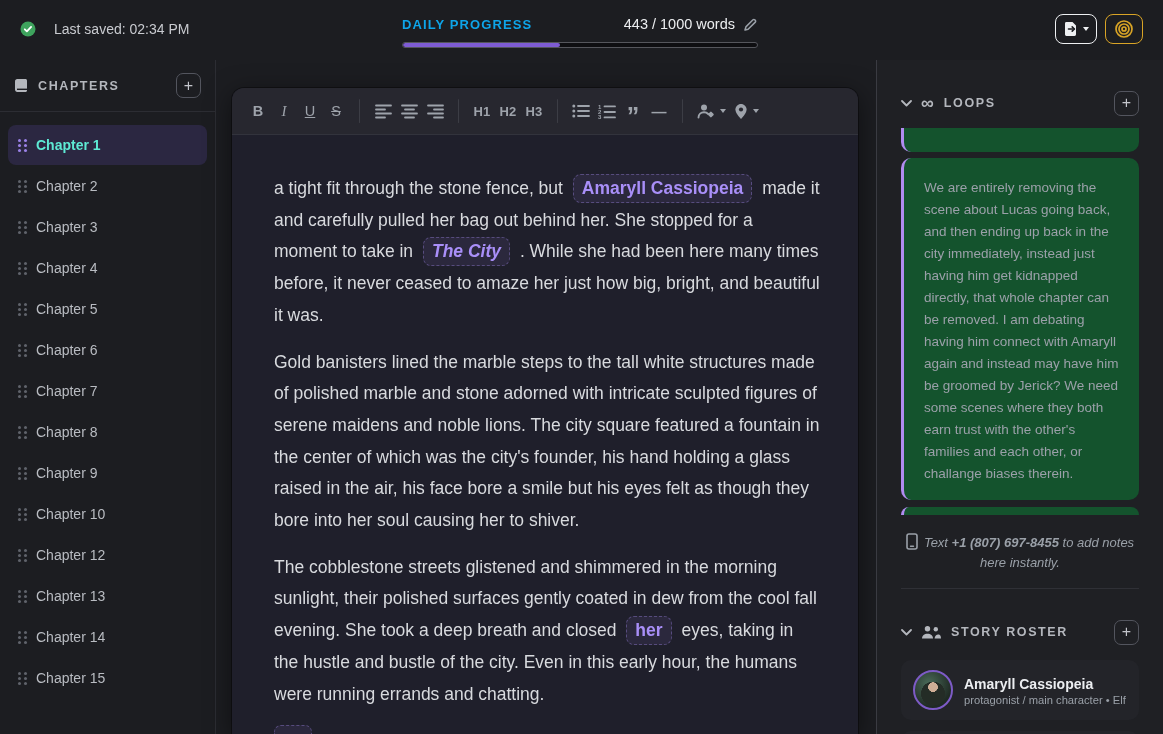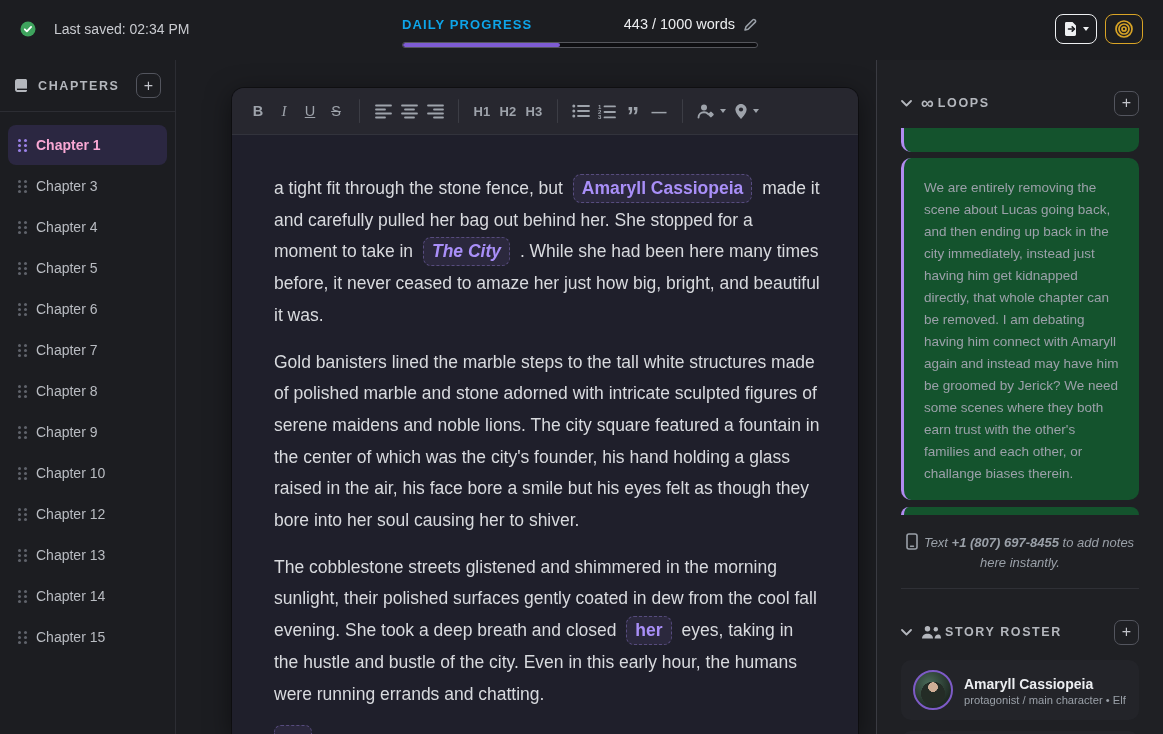--- a/index.html
+++ b/index.html
@@ -21,31 +21,31 @@
                     border:1px solid #55565c; overflow:hidden; }
   .progress-fill { height:100%; background:#7e5cd4; border-radius:3px; }
   .topbar-actions { position:absolute; right:20px; top:14px; display:flex; gap:8px; }
   .tb-btn { height:30px; border-radius:8px; background:transparent; display:flex;
             align-items:center; justify-content:center; gap:5px; cursor:pointer; }
   .tb-btn.export { width:42px; border:1px solid #eef0f2; color:#eef0f2; }
   .tb-btn.goal { width:38px; border:1px solid #d9a426; }
   .caret { width:0; height:0; border-left:3.5px solid transparent; border-right:3.5px solid transparent;
            border-top:4.5px solid currentColor; }
   
-  .left-panel { position:absolute; left:0; top:60px; width:176px; bottom:0;
+  .left-panel { position:absolute; left:0; top:60px; width:216px; bottom:0;
                 border-right:1px solid #2c2d33; }
   .left-header { height:52px; display:flex; align-items:center; padding:0 14px;
                  border-bottom:1px solid #2c2d33; }
   .left-title { margin-left:10px; font-size:12.5px; font-weight:bold; letter-spacing:1.6px; color:#b4b7bd; flex:1; }
   .plus-btn { width:25px; height:25px; border:1px solid #53555e; border-radius:7px; color:#c3c5cb;
               font-size:16px; line-height:1; display:flex; align-items:center; justify-content:center; cursor:pointer; }
   .chapter-list { padding-top:13px; }
   .chapter-row { height:40px; margin:0 8px 1px 8px; border-radius:8px; display:flex;
                  align-items:center; padding-left:10px; gap:9px; color:#b9bcc2; cursor:pointer; }
-  .chapter-row.selected { background:#2b2741; color:#f9a8d4; font-weight:bold; }
+  .chapter-row.selected { background:#2b2741; color:#5eead4; font-weight:bold; }
   .chapter-label { font-size:14px; }
   .drag-handle { width:9px; height:13px; position:relative; color:#60636b; flex:0 0 9px; }
   .chapter-row.selected .drag-handle { color:#9b82e8; }
   .drag-handle::before { content:""; position:absolute; left:0; top:0; width:3px; height:3px;
       border-radius:50%; background:currentColor;
       box-shadow:6px 0 0 currentColor, 0 5px 0 currentColor, 6px 5px 0 currentColor,
                  0 10px 0 currentColor, 6px 10px 0 currentColor; }
   
   .editor-panel { position:absolute; left:232px; top:88px; width:626px; bottom:0;
                   background:#1f1f2b; border-radius:12px 12px 0 0;
@@ -68,21 +68,21 @@
   .editor-content p { font-size:17.5px; line-height:31.7px; color:#d8dade; margin:0 0 15px 0; }
   .mention { display:inline-block; padding:0 8px; margin:0 5px; border-radius:8px; background:#2b283d;
              border:1px dashed rgba(169,143,248,.35); color:#a98ff8; font-weight:bold; line-height:27px; cursor:pointer; }
   .mention.loc { font-style:italic; }
   .mention-partial { width:38px; height:9px; margin-top:8px; border-radius:7px 7px 0 0; background:#2b283d;
                      border:1px dashed rgba(169,143,248,.35); border-bottom:none; }
   
   .right-panel { position:absolute; left:876px; top:60px; right:0; bottom:0; background:#1f2024;
                  border-left:1px solid #3a3b42; padding:0 24px; overflow:hidden; }
   .section-header { margin-top:30px; height:26px; display:flex; align-items:center; }
-  .section-title { margin-left:4px; font-size:12.5px; font-weight:bold; letter-spacing:1.6px; color:#b4b7bd; flex:1; }
+  .section-title { margin-left:10px; font-size:12.5px; font-weight:bold; letter-spacing:1.6px; color:#b4b7bd; flex:1; }
   .chev { margin-right:9px; display:flex; cursor:pointer; }
   .inf-glyph { font-size:18px; font-weight:bold; color:#b4b7bd; line-height:14px; }
   .card { background:#14532d; border-radius:10px; border-left:3px solid #b18cf0; }
   .card.partial-bottom { margin-top:12px; height:24px; border-radius:0 0 10px 10px; }
   .card.note { margin-top:6px; height:342px; padding:19px 20px; overflow:hidden; }
   .note-text { font-size:13.5px; line-height:22px; color:#9ba0a9; }
   .card.sliver { margin-top:7px; height:8px; border-radius:10px 10px 0 0; }
   .sms-note { margin-top:18px; text-align:center; font-style:italic; font-size:13px;
               line-height:20px; color:#9aa0a8; padding:0 4px; }
   .sms-note .num { font-weight:bold; }
@@ -162,20 +162,24 @@
         <span>+</span>
       </div>
     </div>
     <div class="chapter-list">
         <div class="chapter-row selected">
     <span class="drag-handle"></span>
     <span class="chapter-label">Chapter 1</span>
   </div>
         <div class="chapter-row">
     <span class="drag-handle"></span>
+    <span class="chapter-label">Chapter 2</span>
+  </div>
+        <div class="chapter-row">
+    <span class="drag-handle"></span>
     <span class="chapter-label">Chapter 3</span>
   </div>
         <div class="chapter-row">
     <span class="drag-handle"></span>
     <span class="chapter-label">Chapter 4</span>
   </div>
         <div class="chapter-row">
     <span class="drag-handle"></span>
     <span class="chapter-label">Chapter 5</span>
   </div>

